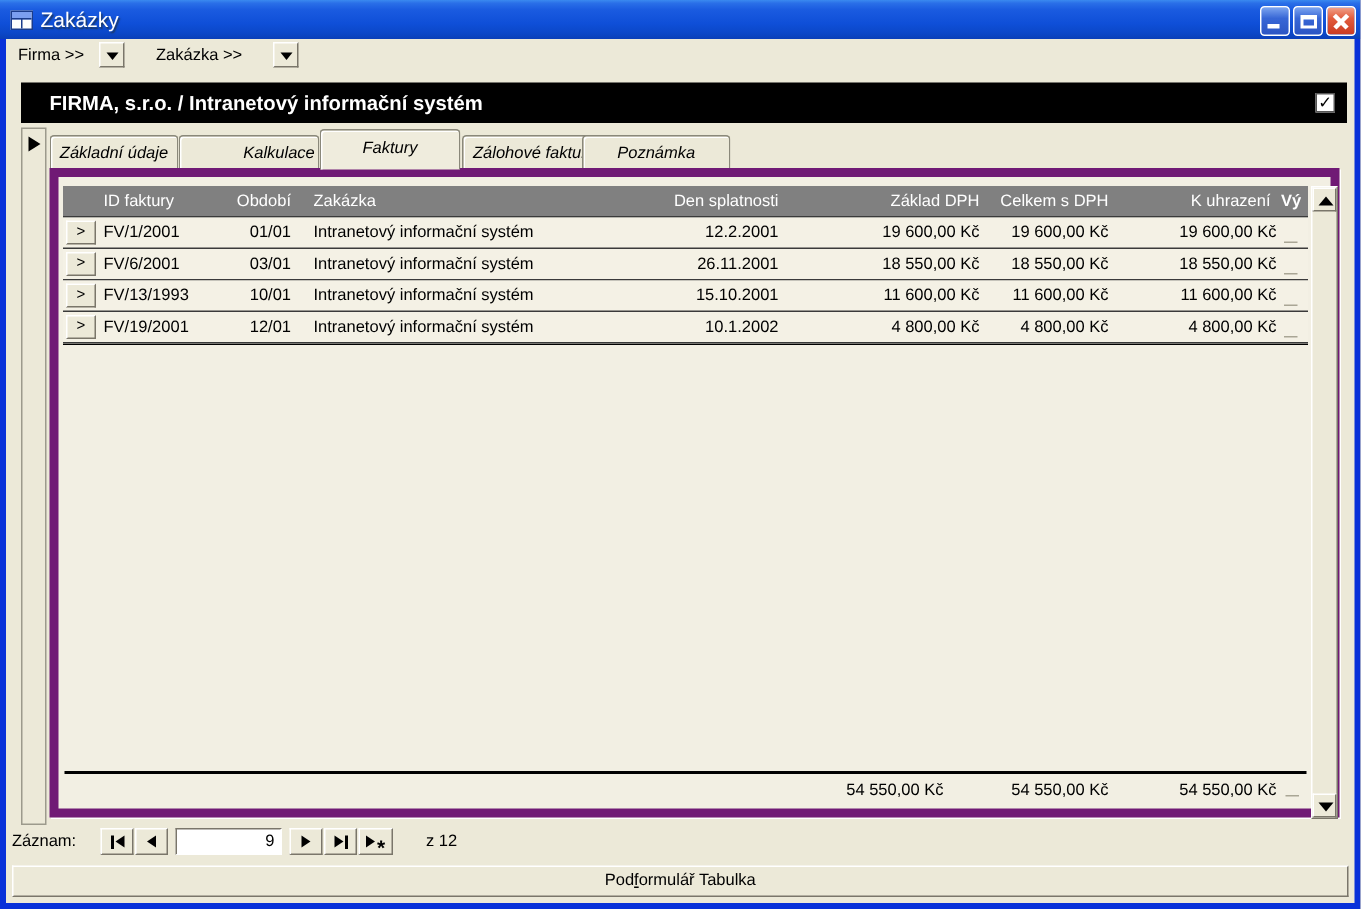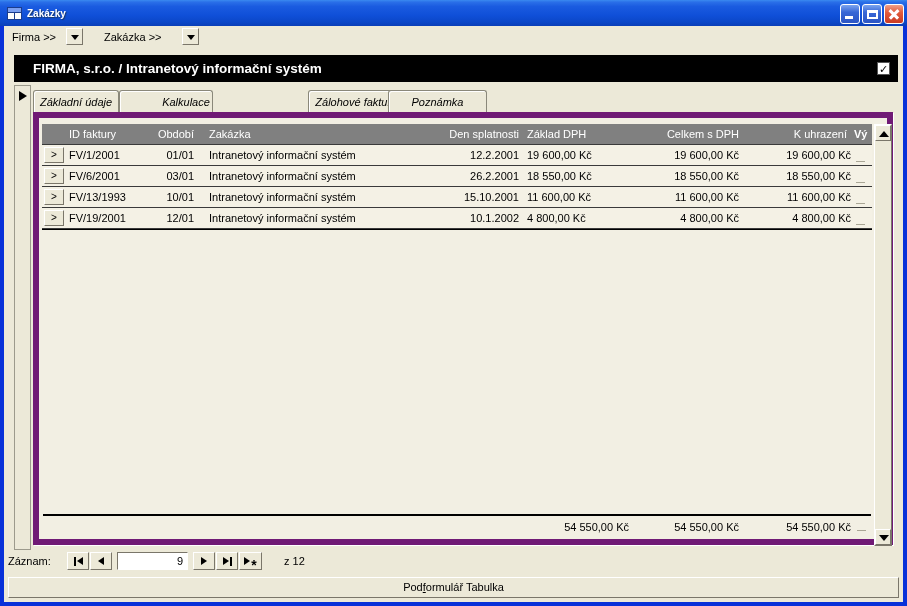--- a/index.html
+++ b/index.html
@@ -8,21 +8,21 @@
 
   .window { position: relative; width: 907px; height: 606px; background:#0831d9; overflow: hidden; }
 
   
   .titlebar { position:absolute; top:0; left:0; width:907px; height:26px;
     background: linear-gradient(180deg,#3a8af0 0%,#2a6fe8 8%,#1a5be0 25%,#0f4fd8 60%,#0b47c8 85%,#0a3fb8 100%);
     display:flex; align-items:center; }
   .app-icon { width:15px; height:13px; margin:0 5px 0 7px; background:#fdfdfd; border:1px solid #1a3c8c; position:relative; }
   .app-icon:before { content:""; position:absolute; left:0; top:0; right:0; height:4px; background:#7b9ff0; border-bottom:1px solid #1a3c8c; }
   .app-icon:after { content:""; position:absolute; left:6px; top:4px; bottom:0; width:1px; background:#1a3c8c; }
-  .title-text { color:#fff; font-weight:bold; font-size:10px; text-shadow:1px 1px 1px #1b3864; }
+  .title-text { color:#fff; font-weight:normal; font-size:14px; text-shadow:1px 1px 1px #1b3864; }
   .winbtns { position:absolute; right:3px; top:4px; display:flex; gap:2px; }
   .wbtn { width:20px; height:20px; border-radius:3px; border:1px solid #fff; position:relative;
     background: linear-gradient(180deg,#7ba4ef 0%,#3867d6 40%,#2b55c4 100%); }
   .wbtn.close { background: linear-gradient(180deg,#f0a088 0%,#e25c3d 40%,#c93a22 100%); }
   .glyph-min { position:absolute; left:4px; bottom:4px; width:8px; height:3px; background:#fff; }
   .glyph-max { position:absolute; left:4px; top:5px; width:11px; height:9px; border:2px solid #fff; border-top-width:3px; }
   .glyph-x:before,.glyph-x:after { content:""; position:absolute; left:3px; top:8px; width:12px; height:2.5px; background:#fff; }
   .glyph-x:before { transform:rotate(45deg); }
   .glyph-x:after { transform:rotate(-45deg); }
 
@@ -65,21 +65,21 @@
   
   .grid { position:absolute; left:3px; top:6px; width:830px; }
   .grid-head { position:relative; height:21px; background:#808080; color:#fff; border-bottom:1px solid #3a3a3a; overflow:hidden; }
   .grid-row { position:relative; height:21px; background:#f4f1e5; border-bottom:1px solid #3a3a3a; }
   .grid-end { height:1px; background:#000; }
   .cell { position:absolute; top:0; height:20px; line-height:20px; white-space:nowrap; overflow:hidden; }
   .c-id  { left:27px; width:90px; }
   .c-obd { left:100px; width:52px; text-align:right; }
   .c-zak { left:167px; width:225px; }
   .c-den { left:385px; width:92px; text-align:right; }
-  .c-zdp { left:485px; width:102px; }
+  .c-zdp { left:509px; width:102px; text-align:right; }
   .c-cdp { left:595px; width:102px; text-align:right; }
   .c-uhr { left:707px; width:102px; text-align:right; }
   .h-uhr { left:703px; width:102px; text-align:right; }
   .c-vy  { left:812px; width:18px;font-weight:bold; }
   .expand-btn { position:absolute; left:2px; top:2px; width:20px; height:16px; background:#ece9d8;
     border:1px solid; border-color:#fff #7a766a #7a766a #fff; font-size:10px; line-height:14px; text-align:center; padding:0; }
   .stub { position:absolute; left:814px; bottom:3px; width:9px; height:1px; background:#a9a695; }
 
   
   .totals-line { position:absolute; left:4px; top:396px; width:828px; height:2px; background:#000; }
@@ -157,20 +157,21 @@
       <div class="header-title">FIRMA, s.r.o. / Intranetový informační systém</div>
       <div class="header-check">✓</div>
     </div>
 
     <div class="rec-strip">
       <div class="rec-arrow"></div>
     </div>
 
     <div class="tab tab1">Základní údaje</div>
     <div class="tab tab2">Kalkulace</div>
+    <div class="tab active tab3">Faktury</div>
     <div class="tab tab4">Zálohové faktury</div>
     <div class="tab tab5">Poznámka</div>
 
     <div class="subform">
 
       <div class="grid">
         <div class="grid-head">
           <div class="cell c-id">ID faktury</div>
           <div class="cell c-obd">Období</div>
           <div class="cell c-zak">Zakázka</div>
@@ -191,21 +192,21 @@
           <div class="cell c-cdp">19 600,00 Kč</div>
           <div class="cell c-uhr">19 600,00 Kč</div>
           <div class="stub"></div>
         </div>
 
         <div class="grid-row">
           <button class="expand-btn">&gt;</button>
           <div class="cell c-id">FV/6/2001</div>
           <div class="cell c-obd">03/01</div>
           <div class="cell c-zak">Intranetový informační systém</div>
-          <div class="cell c-den">26.2.2001</div>
+          <div class="cell c-den">26.11.2001</div>
           <div class="cell c-zdp">18 550,00 Kč</div>
           <div class="cell c-cdp">18 550,00 Kč</div>
           <div class="cell c-uhr">18 550,00 Kč</div>
           <div class="stub"></div>
         </div>
 
         <div class="grid-row">
           <button class="expand-btn">&gt;</button>
           <div class="cell c-id">FV/13/1993</div>
           <div class="cell c-obd">10/01</div>

